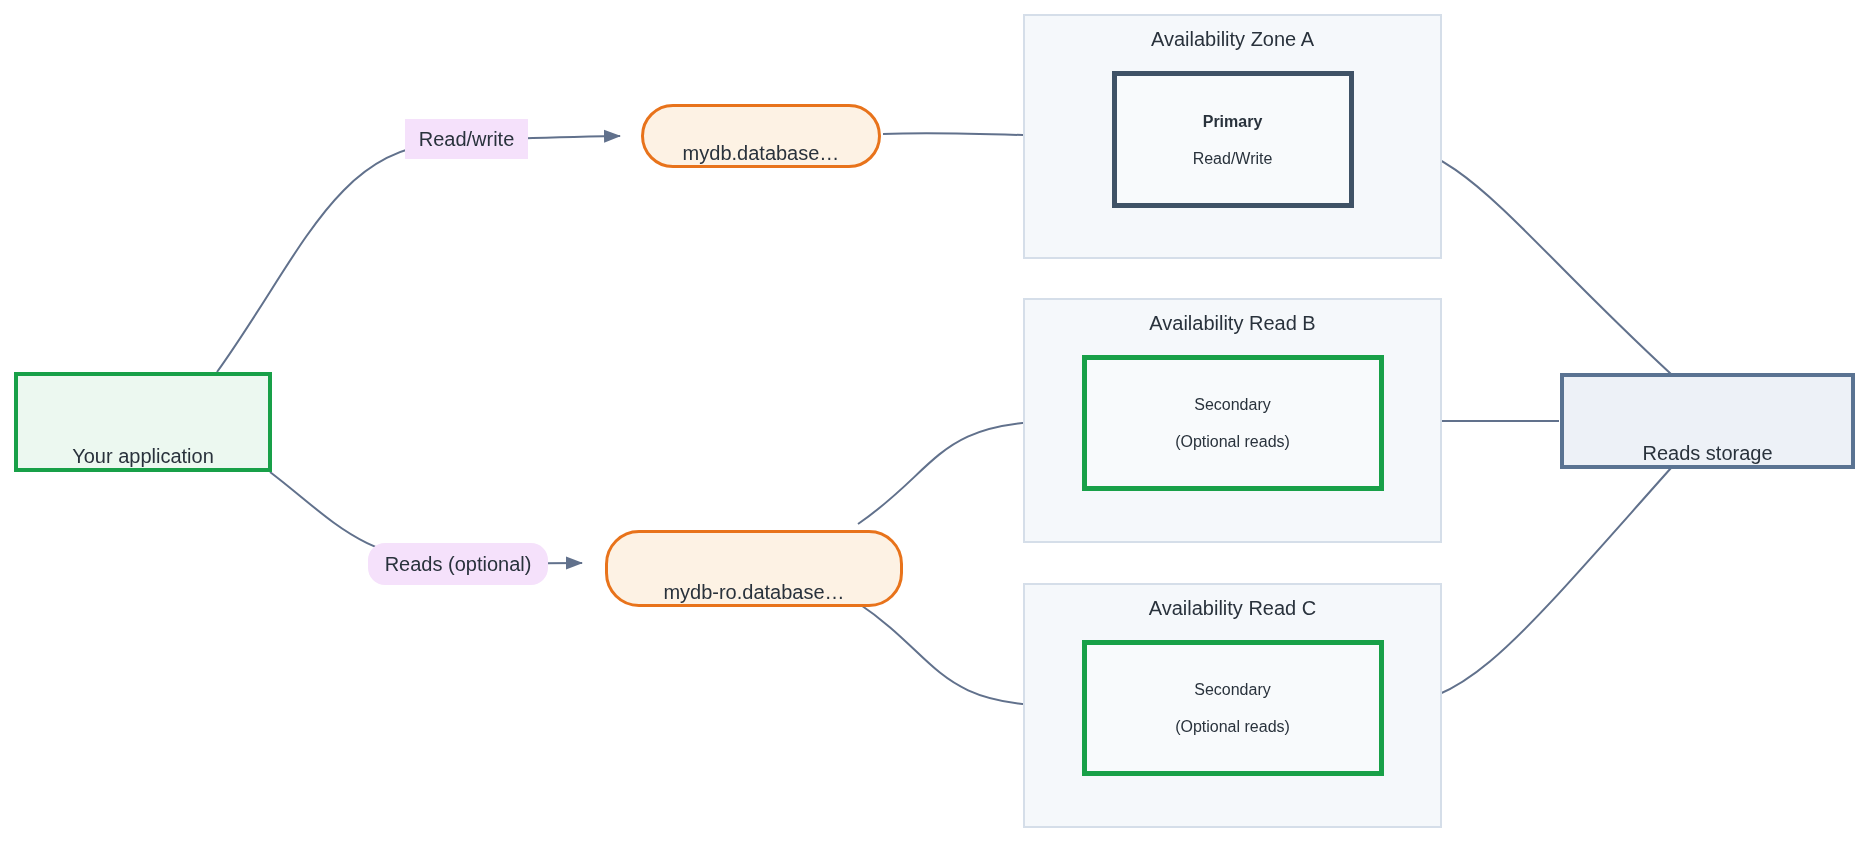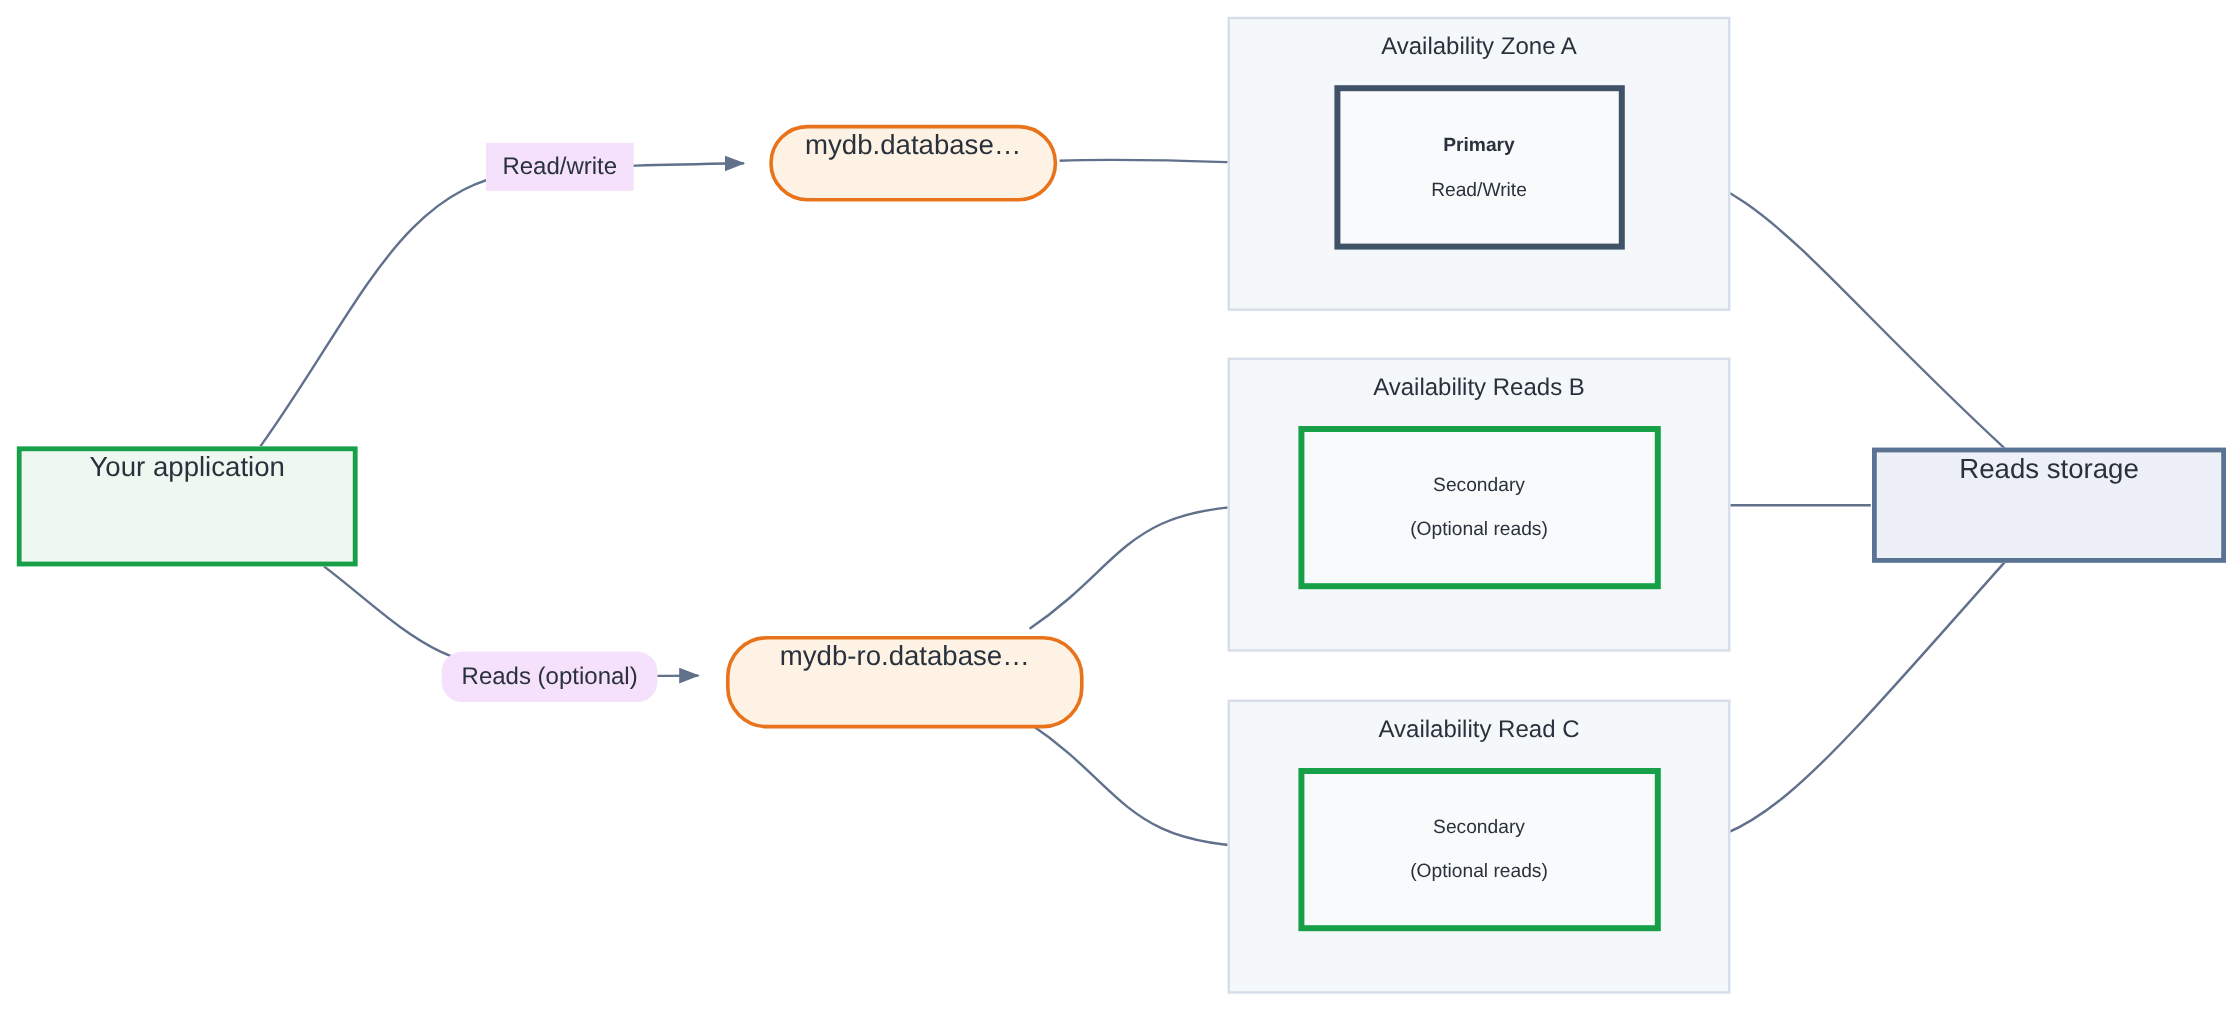--- a/index.html
+++ b/index.html
@@ -14,24 +14,24 @@
   }
   html,body{margin:0;padding:0;background:#ffffff;}
   #canvas{
     position:relative;width:1867px;height:844px;background:#ffffff;
     font-family:"Liberation Sans","DejaVu Sans",sans-serif;
     color:var(--text,#29323C);overflow:hidden;
   }
   #edges{position:absolute;left:0;top:0;width:1867px;height:844px;}
   #edges path{stroke:var(--edge,#61718C);stroke-width:2;fill:none;}
   #edges marker polygon{fill:var(--edge,#61718C);}
-  .node{position:absolute;display:flex;align-items:flex-start;justify-content:center;
-        text-align:center;box-sizing:border-box;font-size:23px;}
+  .node{position:absolute;display:flex;align-items:flex-end;justify-content:center;
+        text-align:center;box-sizing:border-box;font-size:20px;}
   .app{
-    left:14px;top:372px;width:284px;height:100px;
+    left:14px;top:372px;width:258px;height:100px;
     background:var(--app-fill,#ECF8F0);border:4px solid var(--app-border,#18A048);
   }
   .pill{
     background:var(--endpoint-fill,#FDF2E4);border:3px solid var(--endpoint-border,#E8731B);
     border-radius:34px;
   }
   .pill.writer{left:641px;top:104px;width:240px;height:64px;}
   .pill.reader{left:605px;top:530px;width:298px;height:77px;}
   .edge-label{
     position:absolute;background:var(--label-bg,#F5E1FB);
@@ -104,21 +104,21 @@
 
   <div class="zone a">
     <div class="zone-title">Availability Zone A</div>
     <div class="db-node primary">
       <div class="t1">Primary</div>
       <div class="t2">Read/Write</div>
     </div>
   </div>
 
   <div class="zone b">
-    <div class="zone-title">Availability Reads B</div>
+    <div class="zone-title">Availability Read B</div>
     <div class="db-node secondary">
       <div class="t1">Secondary</div>
       <div class="t2">(Optional reads)</div>
     </div>
   </div>
 
   <div class="zone c">
     <div class="zone-title">Availability Read C</div>
     <div class="db-node secondary">
       <div class="t1">Secondary</div>

